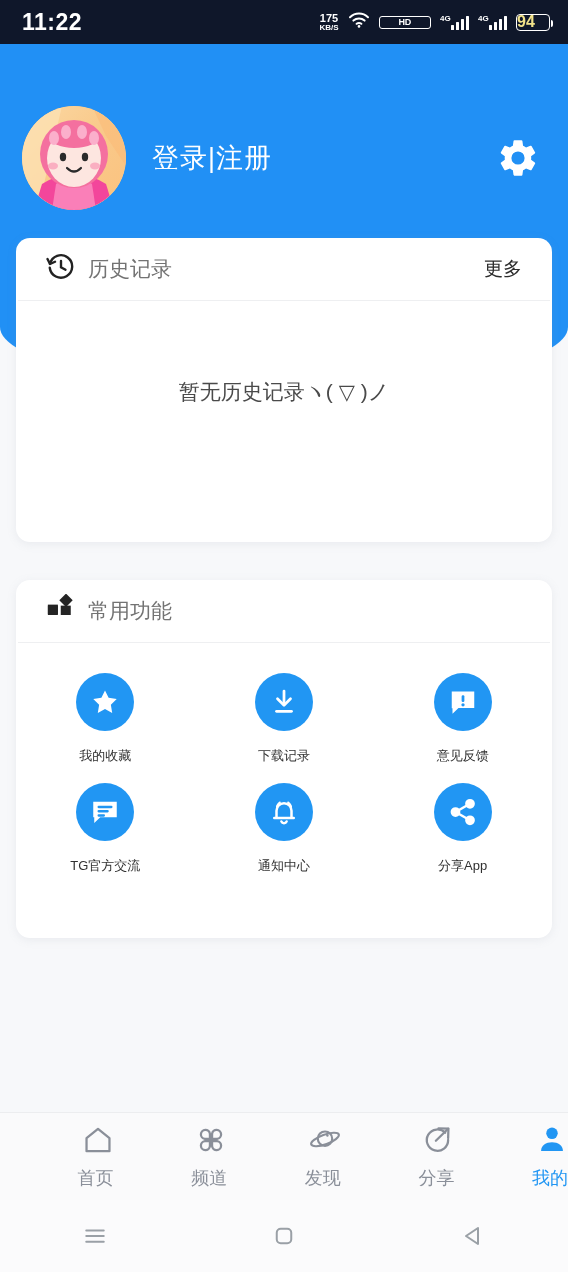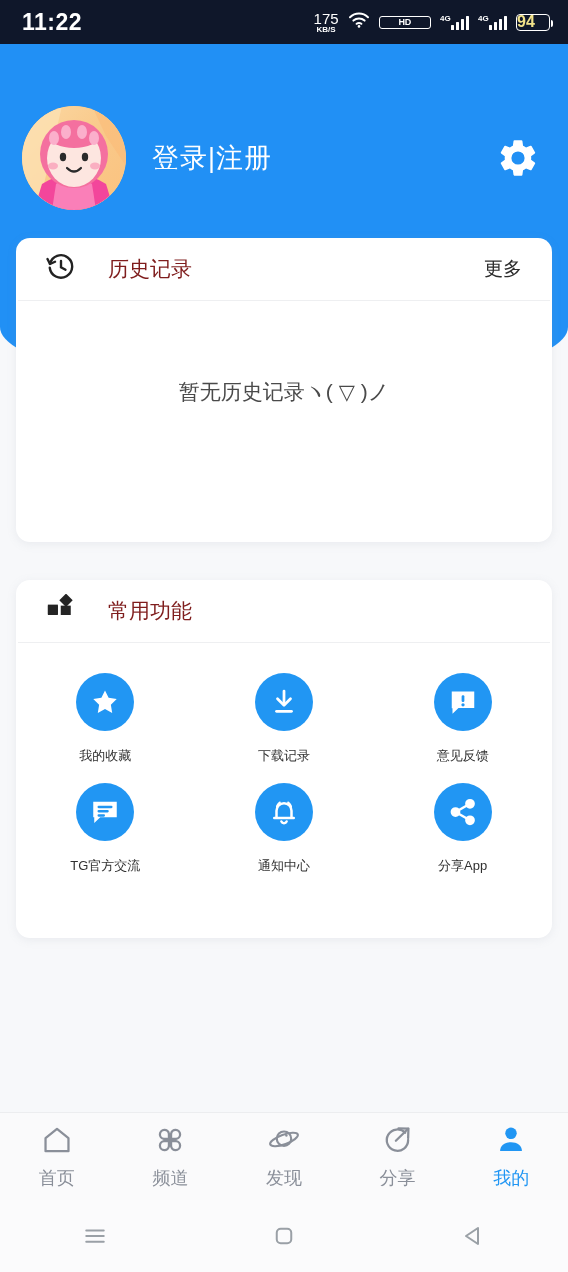--- a/index.html
+++ b/index.html
@@ -12,21 +12,21 @@
 
   
   .statusbar{
     position:absolute; left:0; top:0; width:568px; height:44px;
     background:#0f172a; color:#fff; display:flex; align-items:center;
     padding:0 18px 0 22px;
   }
   .clock{ font-size:23px; font-weight:700; letter-spacing:.5px; }
   .sb-right{ margin-left:auto; display:flex; align-items:center; gap:9px; }
   .netspeed{ display:flex; flex-direction:column; align-items:center; line-height:1; }
-  .netspeed .n{ font-size:15px; font-weight:400; }
+  .netspeed .n{ font-size:11px; font-weight:700; }
   .netspeed .u{ font-size:8px; font-weight:700; }
   .hd-badge{
     border:1.6px solid #fff; border-radius:3px; font-size:9px; font-weight:700;
     padding:1px 19px; line-height:1; letter-spacing:-.3px;
   }
   .sig{ display:flex; align-items:flex-end; gap:2px; height:15px; position:relative; padding-left:11px;}
   .sig .g{ position:absolute; left:0; top:-1px; font-size:8px; font-weight:700; }
   .sig i{ width:3px; background:#fff; border-radius:.5px; display:block; }
   .sig i:nth-of-type(1){ height:5px;} .sig i:nth-of-type(2){ height:8px;}
   .sig i:nth-of-type(3){ height:11px;} .sig i:nth-of-type(4){ height:14px;}
@@ -61,21 +61,21 @@
     position:absolute; left:16px; width:536px; background:#fff;
     border-radius:14px; box-shadow:0 2px 10px rgba(140,150,165,.13);
   }
   #history-card{ top:238px; height:304px; }
   #funcs-card{ top:580px; height:358px; }
 
   .card-head{
     height:63px; display:flex; align-items:center; padding:0 28px;
     border-bottom:1px solid #EEEFF1; margin:0 2px;
   }
-  .card-head .ttl{ font-size:21px; color:#7f1d1d; margin-left:32px; }
+  .card-head .ttl{ font-size:21px; color:#737373; margin-left:12px; }
   .card-head .more{ margin-left:auto; font-size:19px; color:#2C2C2C; }
   .empty{
     position:absolute; left:0; top:63px; width:536px; height:241px;
     display:flex; align-items:center; justify-content:center;
     font-size:21px; color:#4A4A4A; padding-bottom:60px;
   }
 
   
   .grid{ position:absolute; top:63px; left:0; width:536px; padding:22px 0 0; }
   .grow{ display:flex; }
@@ -85,21 +85,21 @@
     display:flex; align-items:center; justify-content:center;
   }
   .glabel{ margin-top:16px; font-size:13px; color:#303030; }
 
   
   .bottomnav{
     position:absolute; left:0; bottom:72px; width:568px; height:88px;
     background:#FAFAFB; border-top:1px solid #ECEDEF;
     display:flex; align-items:center;
   }
-  .nav{ flex:1; display:flex; flex-direction:column; align-items:center; gap:6px; }
+  .nav{ flex:1; display:flex; flex-direction:column; align-items:flex-end; gap:6px; }
   .navlabel{ font-size:18px; color:#8A8F99; }
   .nav.active .navlabel{ color:#2196F3; }
 
   .sysnav{
     position:absolute; left:0; bottom:0; width:568px; height:72px;
     background:#FBFBFC; display:flex; align-items:center;
   }
   .sysbtn{ flex:1; display:flex; align-items:center; justify-content:center; }
 </style>
 </head>

